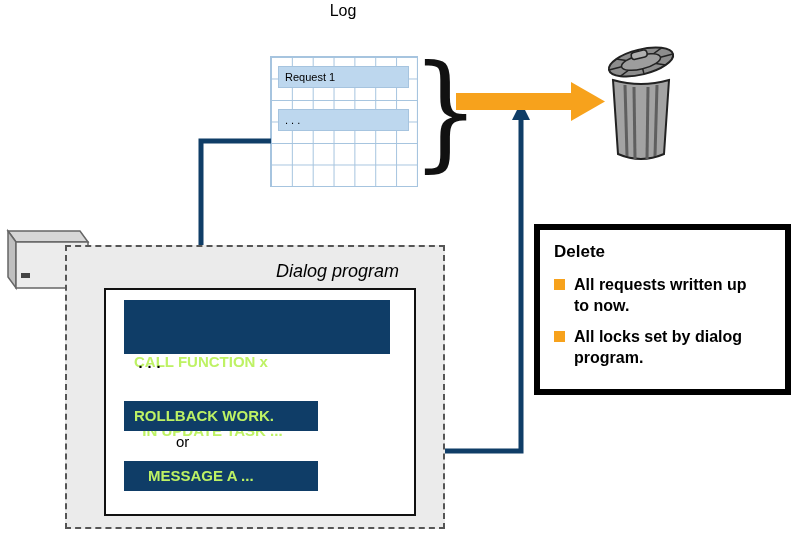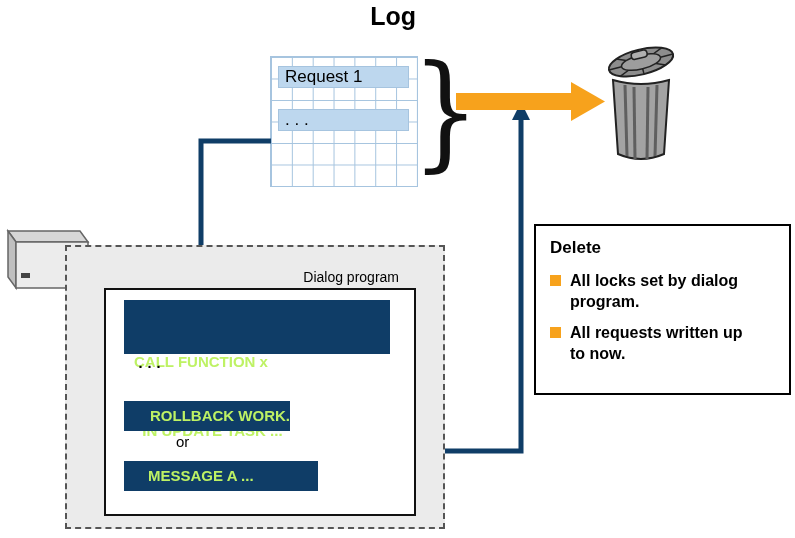--- a/index.html
+++ b/index.html
@@ -3,69 +3,69 @@
 <meta charset="utf-8">
 <style>
   html,body{margin:0;padding:0;background:#fff;}
   #canvas{
     position:relative;width:795px;height:538px;background:#fff;overflow:hidden;
     font-family:"Liberation Sans",sans-serif;color:#000;
   }
   .abs{position:absolute;}
 
   
-  #log-title{left:270px;top:2px;width:146px;text-align:right;
-    font-size:25px;font-weight:bold;}
+  #log-title{left:270px;top:2px;width:146px;text-align:center;
+    font-size:16px;font-weight:normal;}
 
   
   #log-grid{left:270px;top:56px;width:146px;height:129px;background:#fff;
     border:1px solid #A6C4DF;
     background-image:
       linear-gradient(to right,#A6C4DF 1px,transparent 1px),
       linear-gradient(to bottom,#A6C4DF 1px,transparent 1px);
     background-size:20.85px 21.5px;}
   .log-row{position:absolute;left:7px;width:131px;height:22px;background:#BDD7EE;
     border:1px solid #A6C4DF;box-sizing:border-box;
-    font-size:17px;line-height:20px;padding-left:6px;}
+    font-size:11px;line-height:20px;padding-left:6px;}
   #log-row-1{top:9px;}
   #log-row-2{top:52px;}
   #log-row-3{top:86px;}
 
   
   #brace{left:409px;top:48px;width:34px;height:130px;
     font-family:"DejaVu Serif",serif;font-size:126px;line-height:128px;
     transform:scaleX(0.85);color:#111;}
 
   
   #overlay{left:0;top:0;width:795px;height:538px;pointer-events:none;}
 
   
   #dialog-area{left:65px;top:245px;width:380px;height:284px;background:#EBEBEB;
     border:2px dashed #555;box-sizing:border-box;}
-  #dialog-label{position:absolute;top:22px;right:44px;font-size:14px;}
+  #dialog-label{position:absolute;top:14px;right:44px;font-size:18px;font-style:italic;}
 
   
   #code-panel{left:104px;top:288px;width:312px;height:228px;background:#fff;
     border:2px solid #111;box-sizing:border-box;}
   .code{position:absolute;background:#0F3D67;color:#bef264;
     font-family:Liberation Sans, sans-serif;font-weight:bold;font-size:15px;
     white-space:pre;}
   #code-call{left:18px;top:10px;width:266px;height:54px;padding:4px 0 0 10px;
     line-height:23px;box-sizing:border-box;}
   #code-ellipsis{position:absolute;left:30px;top:66px;
     font-family:"Liberation Mono",monospace;font-weight:bold;font-size:15px;color:#000;}
-  #code-rollback{left:18px;top:111px;width:166px;height:30px;line-height:30px;
-    padding-left:10px;box-sizing:border-box;text-align:right;}
+  #code-rollback{left:18px;top:111px;width:194px;height:30px;line-height:30px;
+    padding-left:10px;box-sizing:border-box;}
   #or-label{position:absolute;left:70px;top:143px;font-size:15px;}
   #code-message{left:18px;top:171px;width:194px;height:30px;line-height:30px;
     padding-left:24px;box-sizing:border-box;}
 
   
   #delete-panel{left:534px;top:224px;width:257px;height:171px;background:#fff;
-    border:2px solid #000000;box-sizing:border-box;padding:12px 12px;}
+    border:6px solid #000000;box-sizing:border-box;padding:12px 12px;}
   #delete-title{font-size:17px;font-weight:bold;margin:0 0 12px 2px;}
   .delete-item{display:flex;margin:0 0 10px 2px;}
   .bullet{width:11px;height:11px;background:#F7A21C;margin:5px 9px 0 0;flex:0 0 11px;}
   .delete-text{font-size:16px;line-height:21px;font-weight:bold;width:185px;}
 
   
   #trash-holder{left:601px;top:32px;width:82px;height:135px;}
   #box3d-holder{left:2px;top:226px;width:92px;height:68px;}
 </style>
 </head>
@@ -137,21 +137,21 @@
     <div id="code-ellipsis">...</div>
     <div class="code" id="code-rollback">ROLLBACK WORK.</div>
     <div id="or-label">or</div>
     <div class="code" id="code-message">MESSAGE A ...</div>
   </div>
 
   <div class="abs" id="delete-panel">
     <div id="delete-title">Delete</div>
     <div class="delete-item">
       <span class="bullet"></span>
-      <span class="delete-text">All locks set by dialog program.</span>
+      <span class="delete-text">All requests written up to now.</span>
     </div>
     <div class="delete-item">
       <span class="bullet"></span>
-      <span class="delete-text">All requests written up to now.</span>
+      <span class="delete-text">All locks set by dialog program.</span>
     </div>
   </div>
 
 </div>
 
 </body></html>

